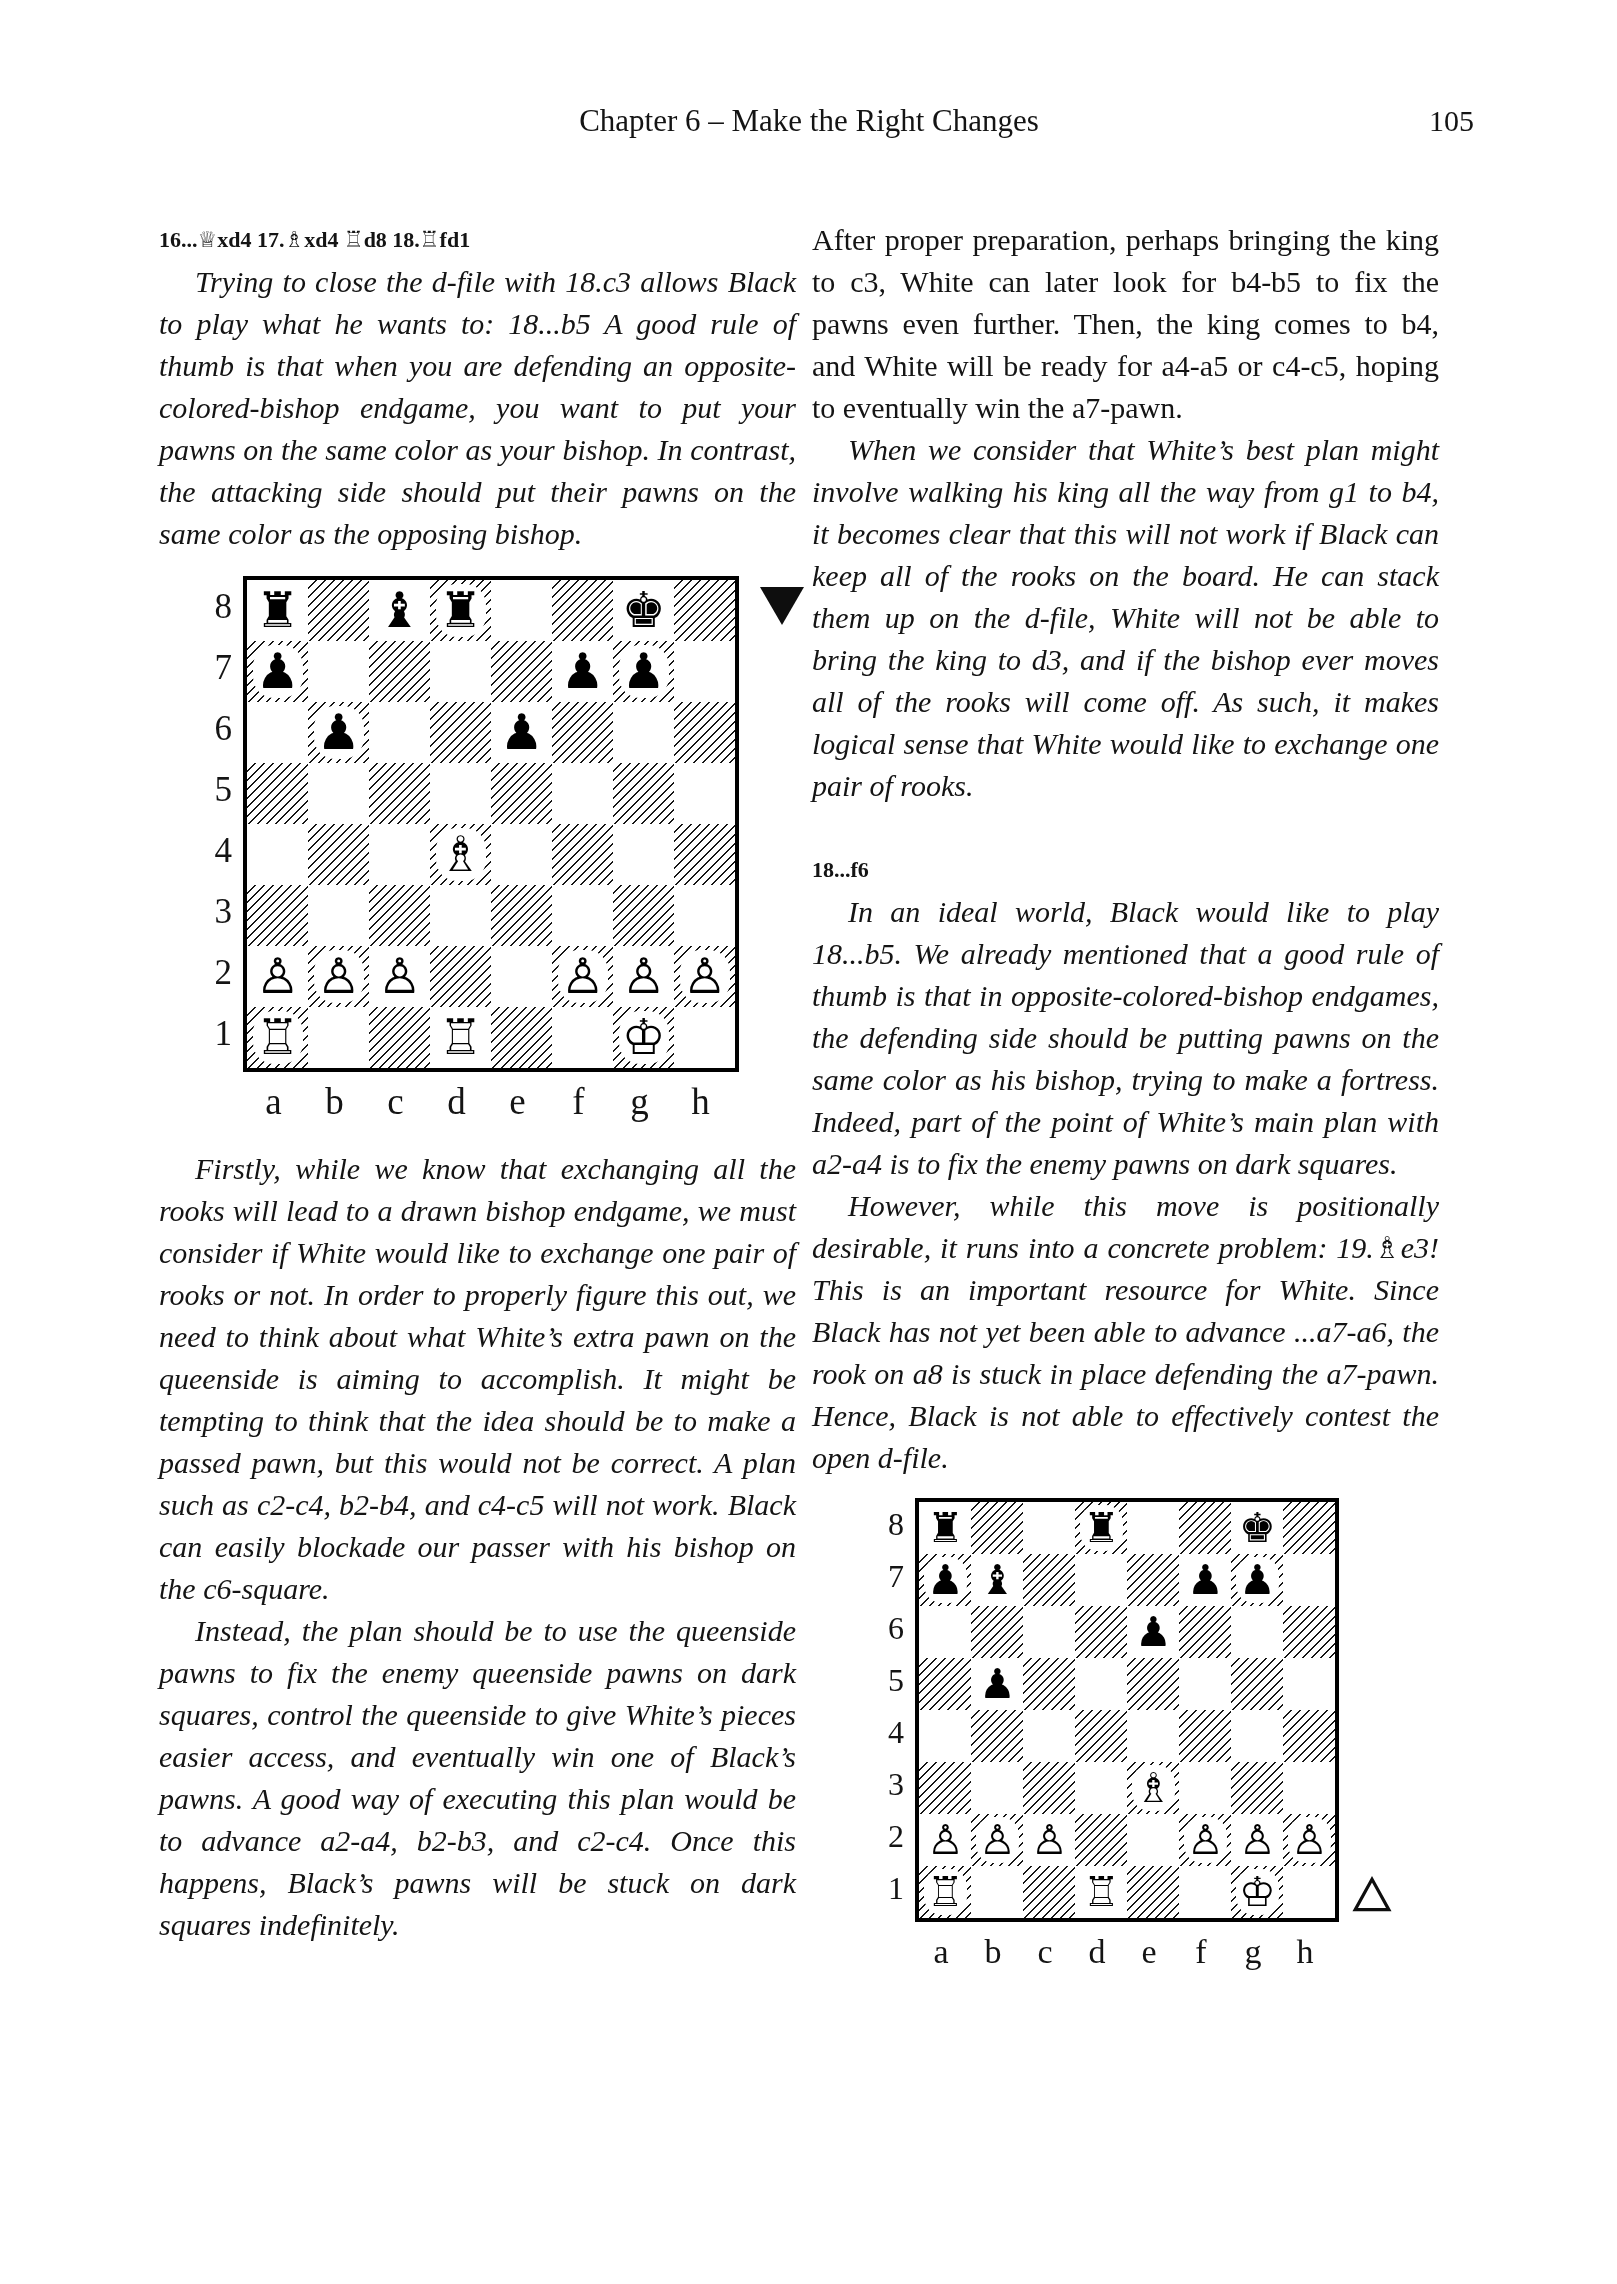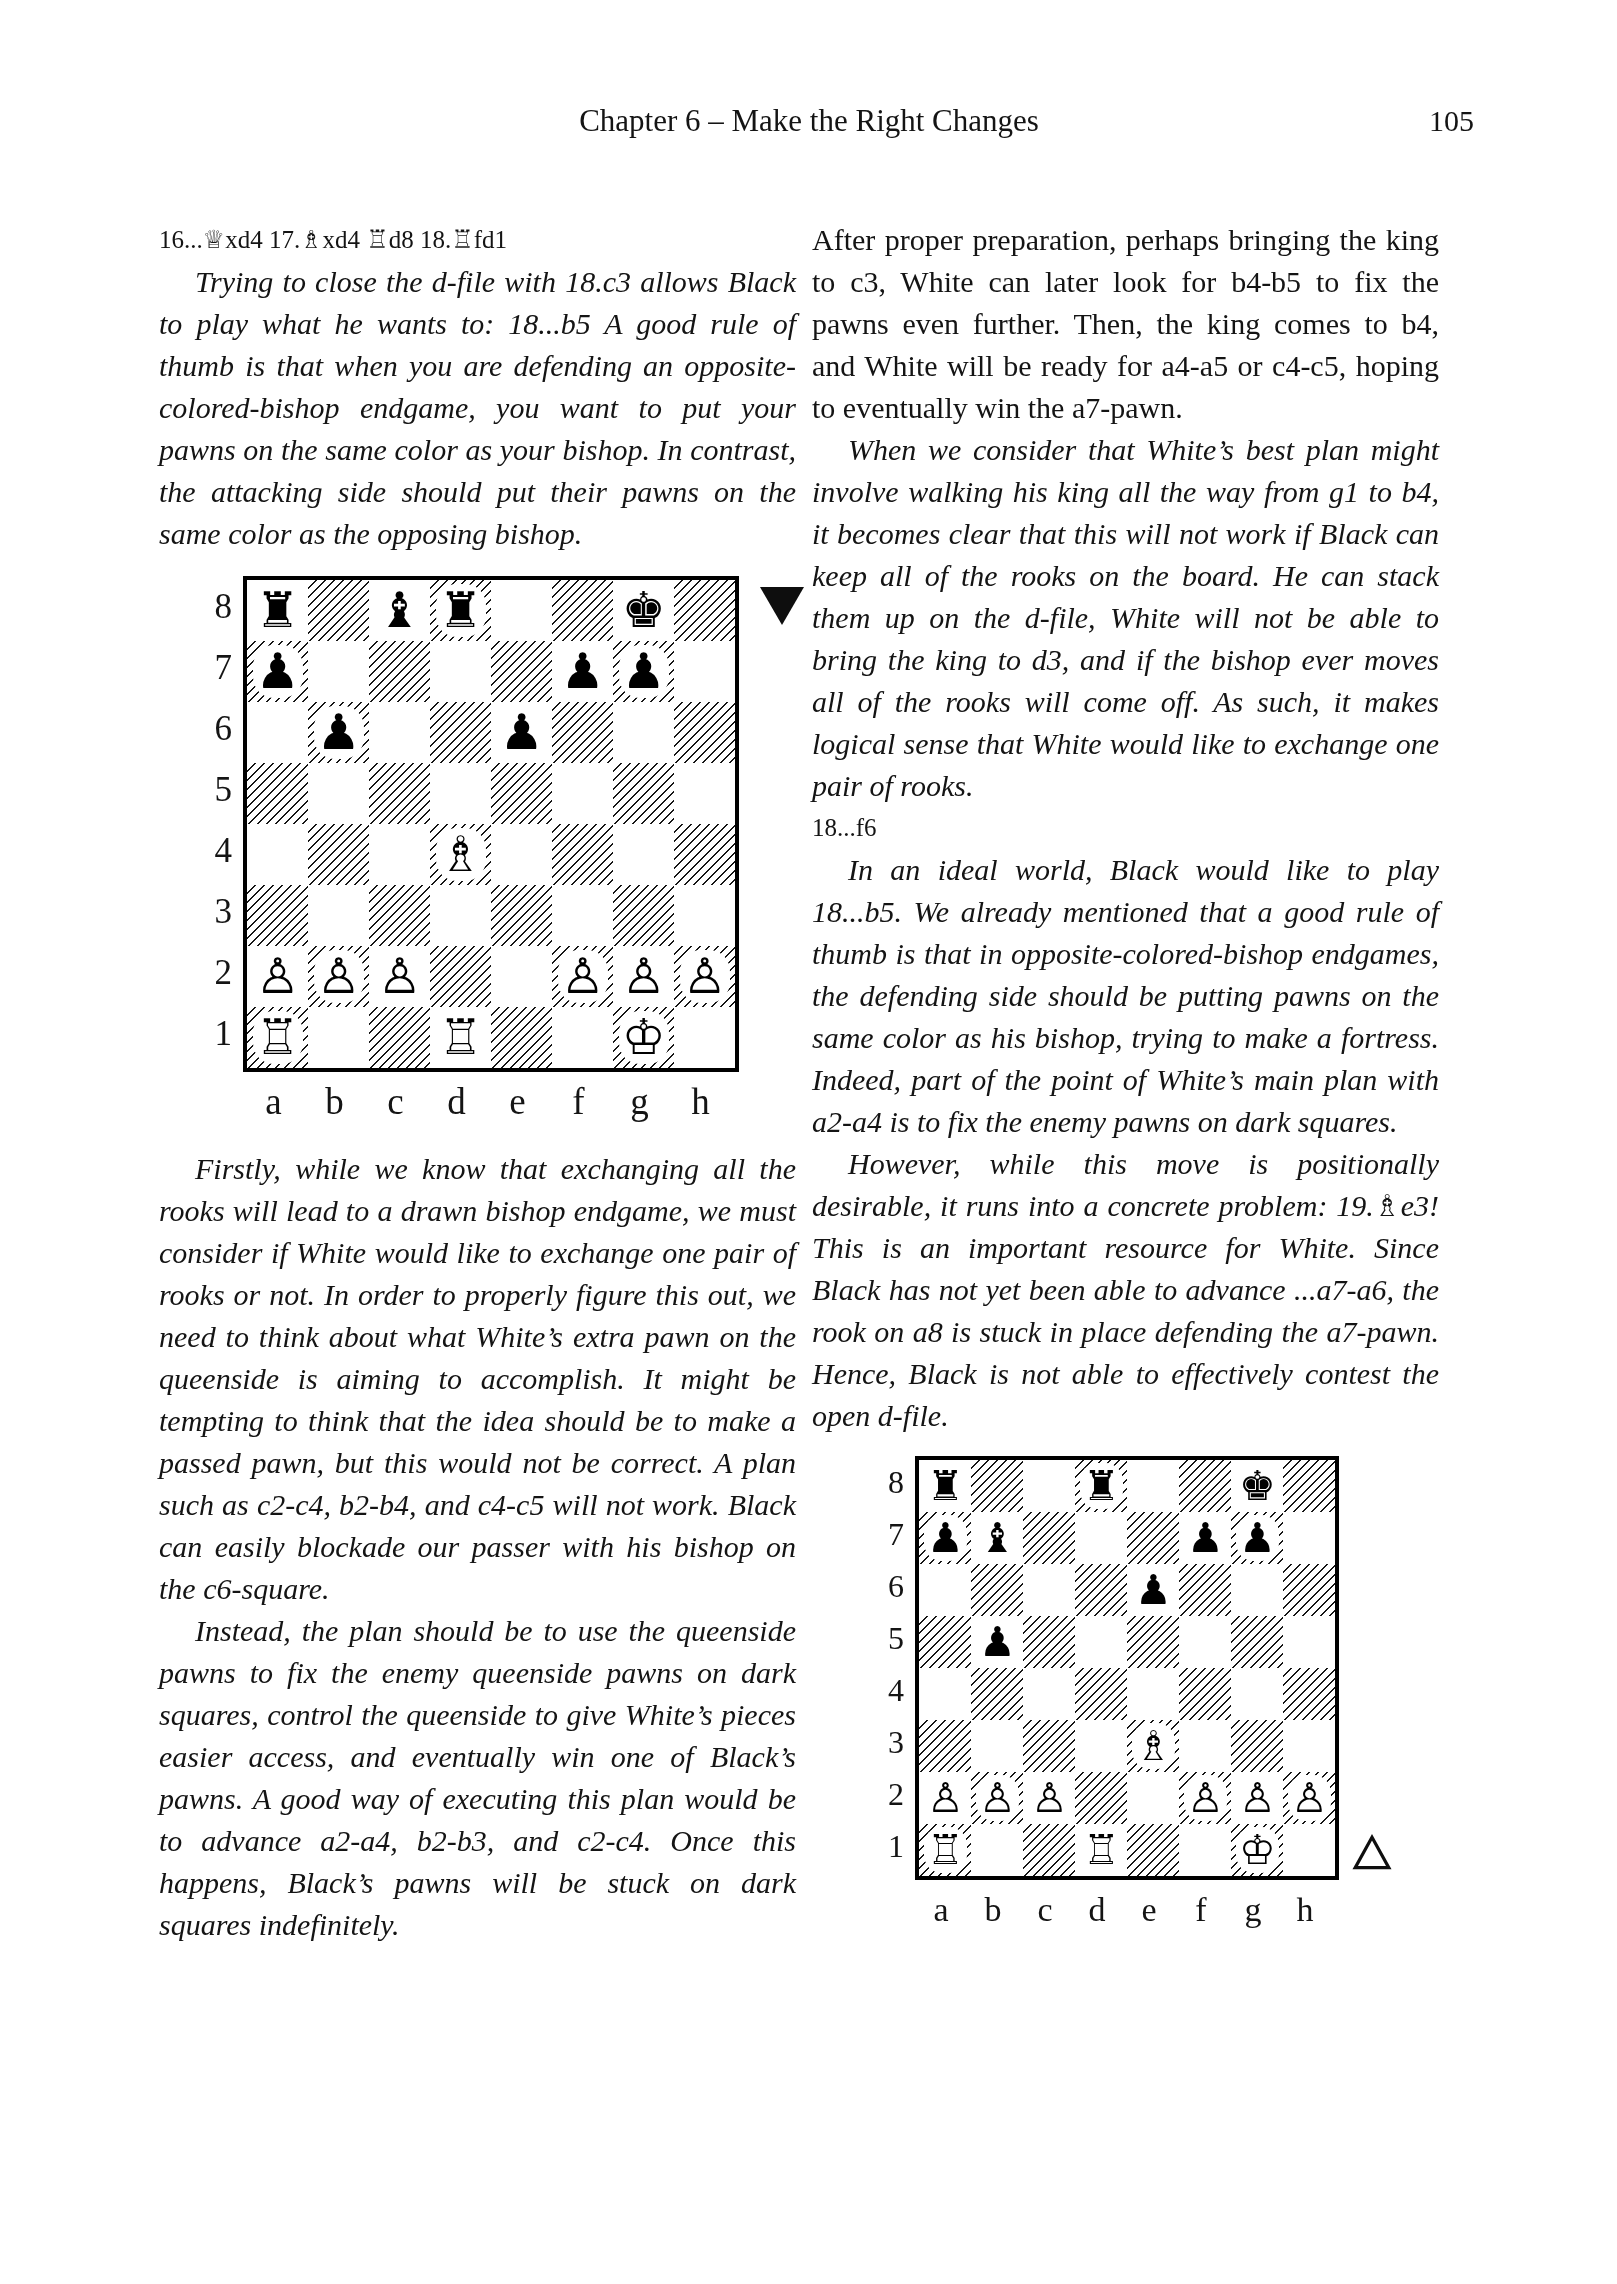--- a/index.html
+++ b/index.html
@@ -21,22 +21,22 @@
   }
 
   
   .col { position:absolute; top:219px; }
   .col-left  { left:159px;  width:637px; }
   .col-right { left:812px; width:627px; }
 
   p, h3 { margin:0; font-size:30px; line-height:42px; }
   p { text-align:justify; }
   p.indent { text-indent:36px;font-style:italic; }
-  h3.move-heading { font-weight:normal; font-size:25px; }
-  h3.gap-above { }
+  h3.move-heading { font-weight:bold; font-size:22px; }
+  h3.gap-above { margin-top:42px; }
   p.move-line { text-align:left; }
 
   
 
   
   .diagram { position:relative; }
   .diagram.d1 { margin:21px 0 24px 34px; --sq:61px; --pf:49px; --rankfs:35px; --filefs:37px; }
   .diagram.d2 { margin:19.3px 0 0 53px;  --sq:52px; --pf:41px; --rankfs:32px; --filefs:34px; }
 
   .diagram-row { display:flex; align-items:stretch; }

